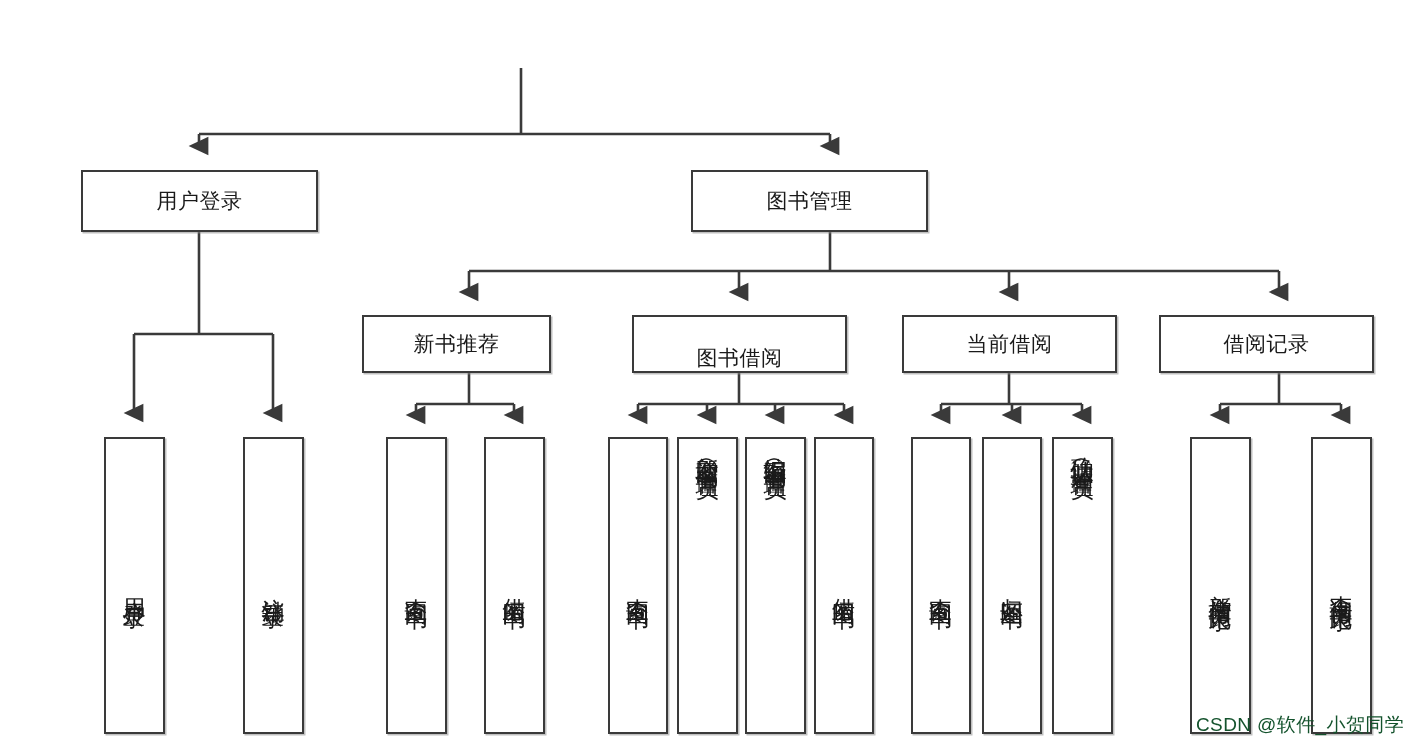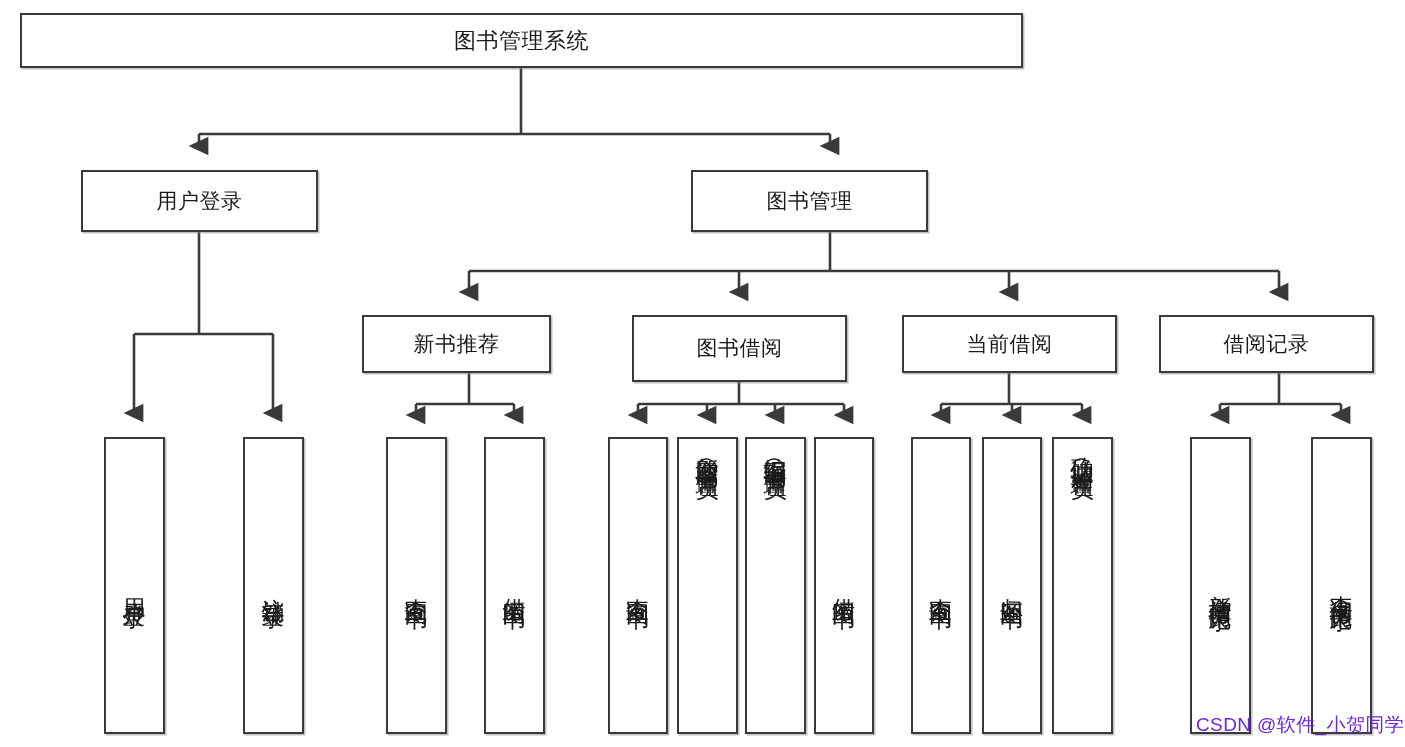--- a/index.html
+++ b/index.html
@@ -59,21 +59,21 @@
     font-size: 23px;
     line-height: 1.05;
     letter-spacing: 3px;
     white-space: nowrap;
   }
   .node.v.centered {
     align-items: center;
   }
   .watermark {
     position: absolute;
-    color: #6d28d9;
+    color: #14532d;
     font-size: 19px;
     white-space: nowrap;
     letter-spacing: 0.4px;
   }
 </style>
 </head>
 <body>
 
 <div id="canvas">
 
@@ -120,35 +120,32 @@
       <path d="M1012,404 L1012,415" marker-end="url(#arrowhead)"></path>
       <path d="M1082,404 L1082,415" marker-end="url(#arrowhead)"></path>
 
       <path d="M1279,373 L1279,404"></path>
       <path d="M1220,404 L1341,404"></path>
       <path d="M1220,404 L1220,415" marker-end="url(#arrowhead)"></path>
       <path d="M1341,404 L1341,415" marker-end="url(#arrowhead)"></path>
     </g>
   </svg>
 
-  <div class="node h root" style="left: 20px; top: 13px; width: 1003px; height: 55px;">
-    <span class="label">图书管理系统</span>
-  </div>
 
   <div class="node h" style="left: 81px; top: 170px; width: 237px; height: 62px;">
     <span class="label">用户登录</span>
   </div>
   <div class="node h" style="left: 691px; top: 170px; width: 237px; height: 62px;">
     <span class="label">图书管理</span>
   </div>
 
   <div class="node h" style="left: 362px; top: 315px; width: 189px; height: 58px;">
     <span class="label">新书推荐</span>
   </div>
-  <div class="node h" style="left: 632px; top: 315px; width: 215px; height: 67px;">
+  <div class="node h" style="left: 632px; top: 315px; width: 215px; height: 58px; align-items: flex-end;">
     <span class="label">图书借阅</span>
   </div>
   <div class="node h" style="left: 902px; top: 315px; width: 215px; height: 58px;">
     <span class="label">当前借阅</span>
   </div>
   <div class="node h" style="left: 1159px; top: 315px; width: 215px; height: 58px;">
     <span class="label">借阅记录</span>
   </div>
 
   <div class="node v centered" style="left: 104px; top: 437px; width: 61px; height: 297px;">

